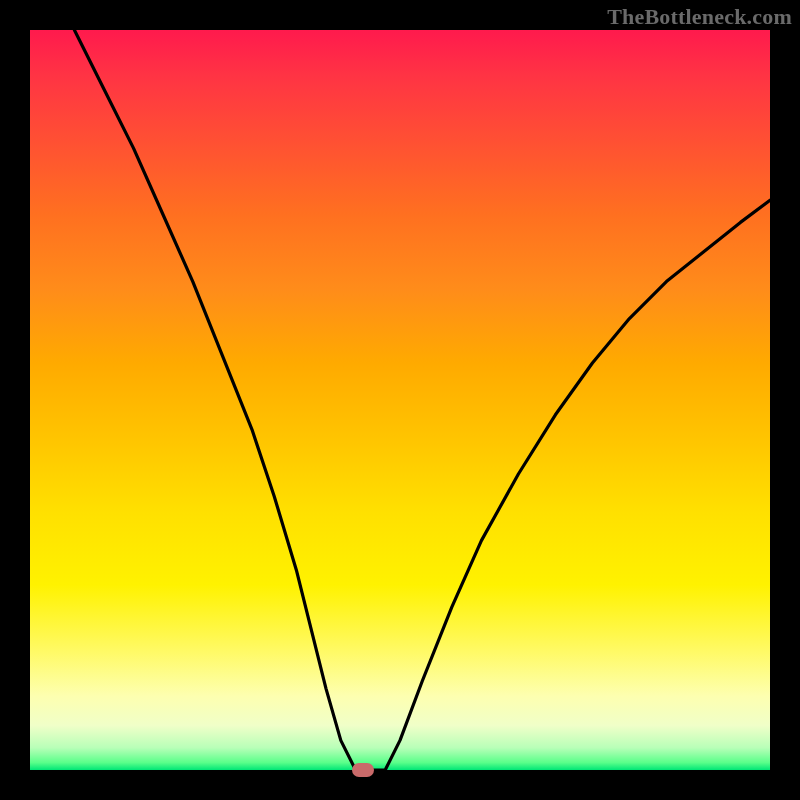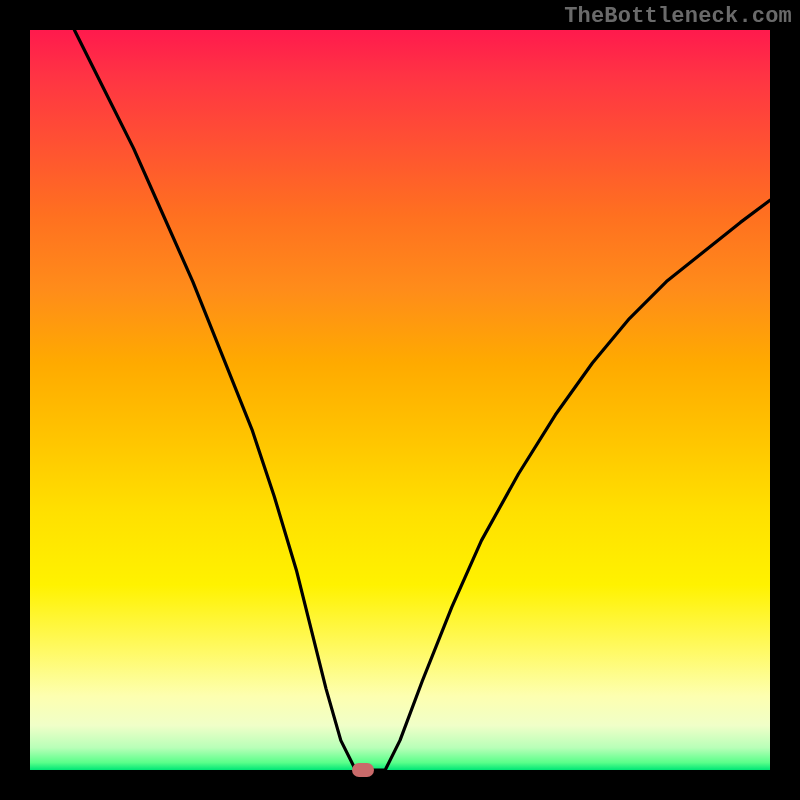--- a/index.html
+++ b/index.html
@@ -54,21 +54,21 @@
     width: 22px;
     height: 14px;
     border-radius: 7px;
     background: #c96a6a;
     transform: translate(-50%, -50%);
   }
   .watermark {
     position: absolute;
     top: 4px;
     right: 8px;
-    font-family: Liberation Mono, monospace;
+    font-family: Liberation Serif, serif;
     font-size: 22px;
     font-weight: 600;
     color: #6a6a6a;
     letter-spacing: 0.2px;
     margin-left: 40px;
   }
 </style>
 </head>
 <body>
 

